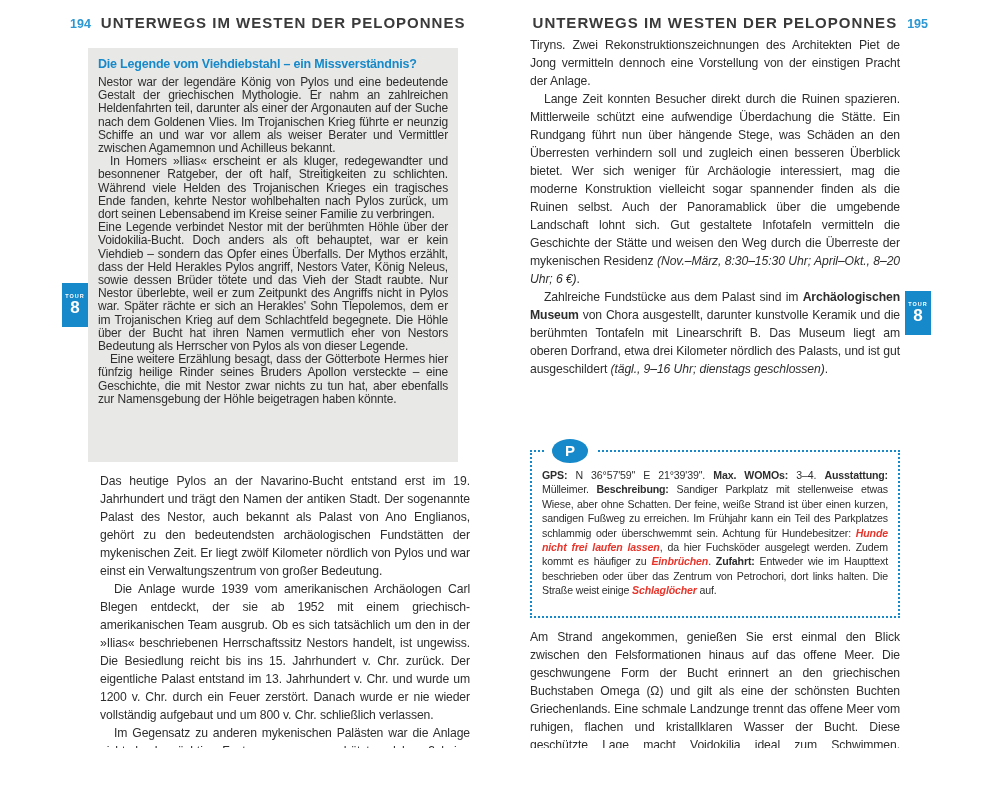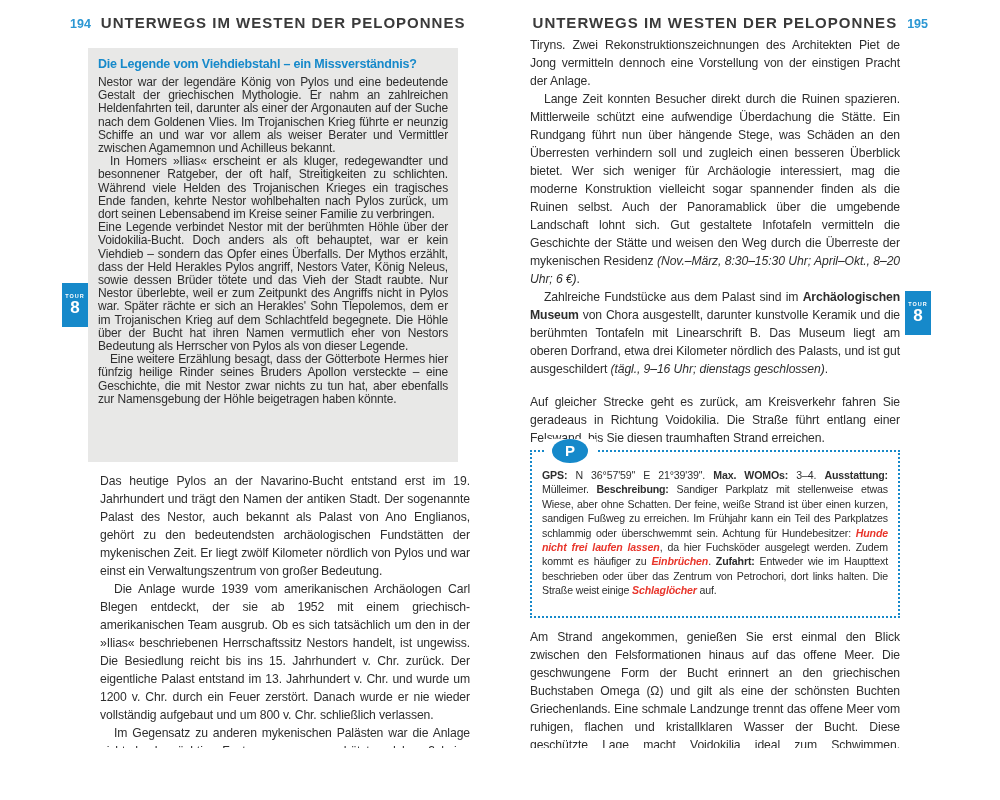--- a/index.html
+++ b/index.html
@@ -86,21 +86,20 @@
   <div class="bodytext left-body">
       <p class=""><span>Das heutige Pylos an der Navarino-Bucht entstand erst im 19. Jahrhundert und trägt den Namen der antiken Stadt. Der sogenannte Palast des Nestor, auch bekannt als Palast von Ano Englianos, gehört zu den bedeutendsten archäologischen Fundstätten der mykenischen Zeit. Er liegt zwölf Kilometer nördlich von Pylos und war einst ein Verwaltungszentrum von großer Bedeutung.</span></p>
       <p class="ind "><span>Die Anlage wurde 1939 vom amerikanischen Archäologen Carl Blegen entdeckt, der sie ab 1952 mit einem griechisch-amerikanischen Team ausgrub. Ob es sich tatsächlich um den in der »Ilias« beschriebenen Herrschaftssitz Nestors handelt, ist ungewiss. Die Besiedlung reicht bis ins 15. Jahrhundert v. Chr. zurück. Der eigentliche Palast entstand im 13. Jahrhundert v. Chr. und wurde um 1200 v. Chr. durch ein Feuer zerstört. Danach wurde er nie wieder vollständig aufgebaut und um 800 v. Chr. schließlich verlassen.</span></p>
       <p class="ind "><span>Im Gegensatz zu anderen mykenischen Palästen war die Anlage nicht durch mächtige Festungsmauern geschützt und besaß keine imposanten Tore mit Sperrbalken. Heute sind nur noch die Grundmauern erhalten, meist nicht höher als ein Meter. Das macht die Ruinen weniger spektakulär als etwa Mykene oder</span></p>
     </div>
 
   <div class="bodytext right-body-top">
       <p class=""><span>Tiryns. Zwei Rekonstruktionszeichnungen des Architekten Piet de Jong vermitteln dennoch eine Vorstellung von der einstigen Pracht der Anlage.</span></p>
       <p class="ind "><span>Lange Zeit konnten Besucher direkt durch die Ruinen spazieren. Mittlerweile schützt eine aufwendige Überdachung die Stätte. Ein Rundgang führt nun über hängende Stege, was Schäden an den Überresten verhindern soll und zugleich einen besseren Überblick bietet. Wer sich weniger für Archäologie interessiert, mag die moderne Konstruktion vielleicht sogar spannender finden als die Ruinen selbst. Auch der Panoramablick über die umgebende Landschaft lohnt sich. Gut gestaltete Infotafeln vermitteln die Geschichte der Stätte und weisen den Weg durch die Überreste der mykenischen Residenz </span><span class="s-i">(Nov.–März, 8:30–15:30 Uhr; April–Okt., 8–20 Uhr; 6 €)</span><span>.</span></p>
       <p class="ind "><span>Zahlreiche Fundstücke aus dem Palast sind im </span><span class="s-b">Archäologischen Museum</span><span> von Chora ausgestellt, darunter kunstvolle Keramik und die berühmten Tontafeln mit Linearschrift B. Das Museum liegt am oberen Dorfrand, etwa drei Kilometer nördlich des Palasts, und ist gut ausgeschildert </span><span class="s-i">(tägl., 9–16 Uhr; dienstags geschlossen)</span><span>.</span></p>
-      <p class="gap"><span>Auf gleicher Strecke geht es zurück, am Kreisverkehr fahren Sie geradeaus in Richtung Voidokilia. Die Straße führt entlang einer Felswand, bis Sie diesen traumhaften Strand erreichen.</span></p>
     </div>
 
   <div class="parkbox">
     <div class="parkbox-header">
       <span class="p-icon">P</span>
     </div>
     <div class="parkbox-body">
         <p class=""><span class="s-b">GPS:</span><span> N 36°57'59" E 21°39'39". </span><span class="s-b">Max. WOMOs:</span><span> 3–4. </span><span class="s-b">Ausstattung:</span><span> Mülleimer. </span><span class="s-b">Beschreibung:</span><span> Sandiger Parkplatz mit stellenweise etwas Wiese, aber ohne Schatten. Der feine, weiße Strand ist über einen kurzen, sandigen Fußweg zu erreichen. Im Frühjahr kann ein Teil des Parkplatzes schlammig oder überschwemmt sein. Achtung für Hundebesitzer: </span><span class="s-ri">Hunde nicht frei laufen lassen</span><span>, da hier Fuchsköder ausgelegt werden. Zudem kommt es häufiger zu </span><span class="s-ri">Einbrüchen</span><span>. </span><span class="s-b">Zufahrt:</span><span> Entweder wie im Haupttext beschrieben oder über das Zentrum von Petrochori, dort links halten. Die Straße weist einige </span><span class="s-ri">Schlaglöcher</span><span> auf.</span></p>
       </div>
   </div>

